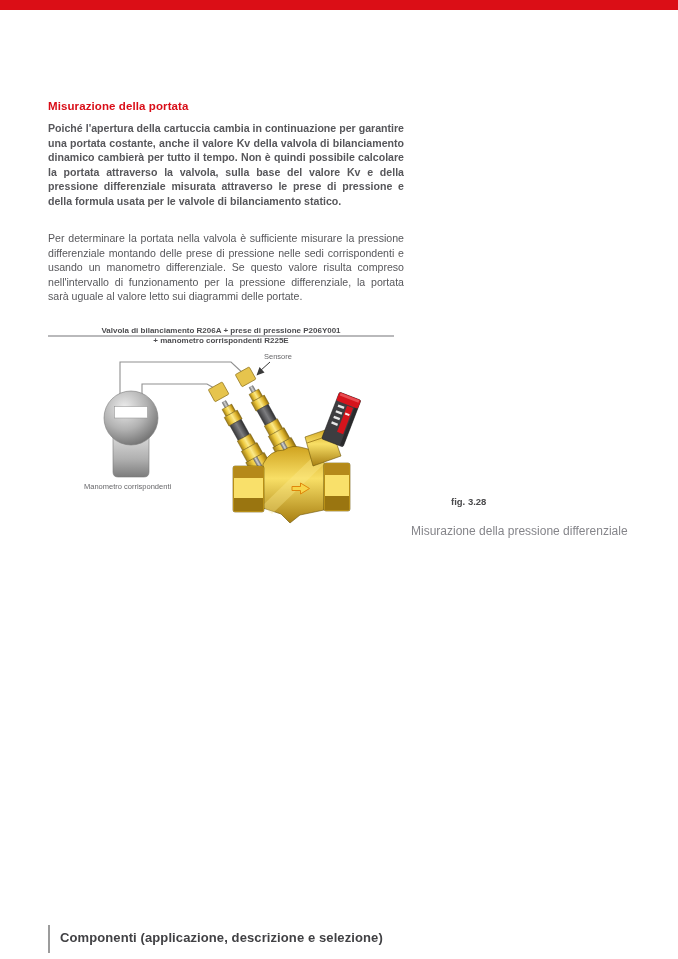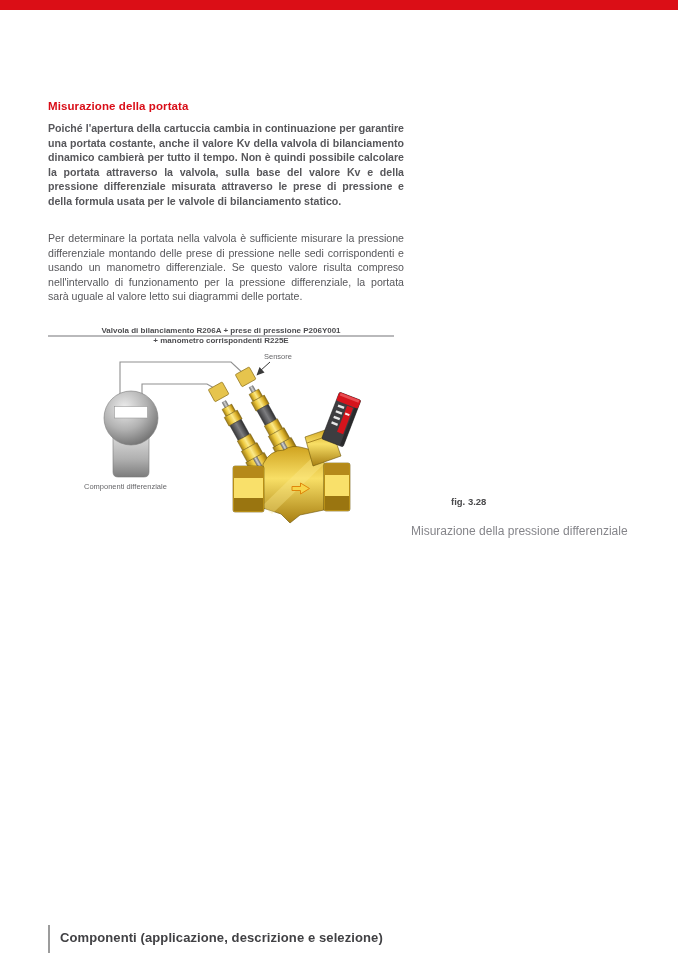--- a/index.html
+++ b/index.html
@@ -174,21 +174,21 @@
         <path d="M292,486.5 h8.5 v-3.5 l9,5.5 l-9,5.5 v-3.5 h-8.5 z" fill="#f7d54a" stroke="#e0860a" stroke-width="1" stroke-linejoin="round"></path>
       </g>
 
       <g>
         <line x1="270" y1="362" x2="260" y2="371" stroke="#3a3a3a" stroke-width="1"></line>
         <polygon points="256.5,375.5 264.5,372.5 259.5,367" fill="#3a3a3a"></polygon>
       </g>
     </svg>
 
     <span class="lbl sensor-lbl">Sensore</span>
-    <span class="lbl mano-lbl">Componenti differenziale</span>
+    <span class="lbl mano-lbl">Manometro corrispondenti</span>
   </div>
 
   <div class="fig-caption">
     <div class="fig-num">fig. 3.28</div>
     <div class="fig-text">Misurazione della pressione differenziale</div>
   </div>
 
   <div class="footer-bar"></div>
   <div class="footer-text">Componenti (applicazione, descrizione e selezione)</div>
 

